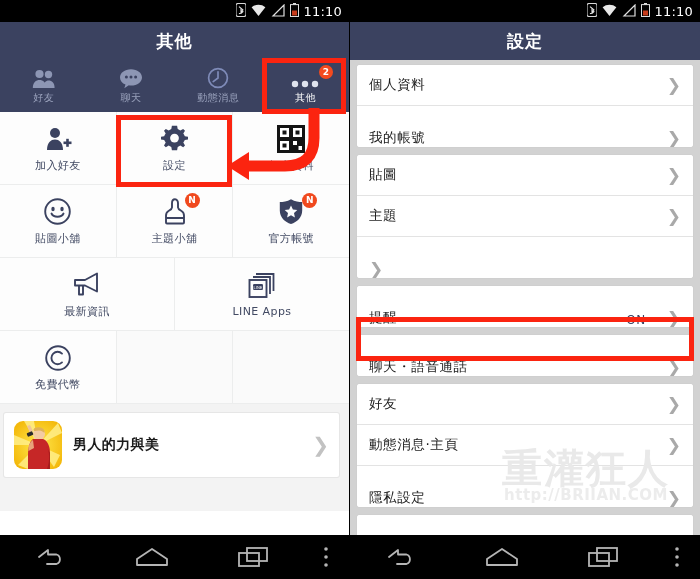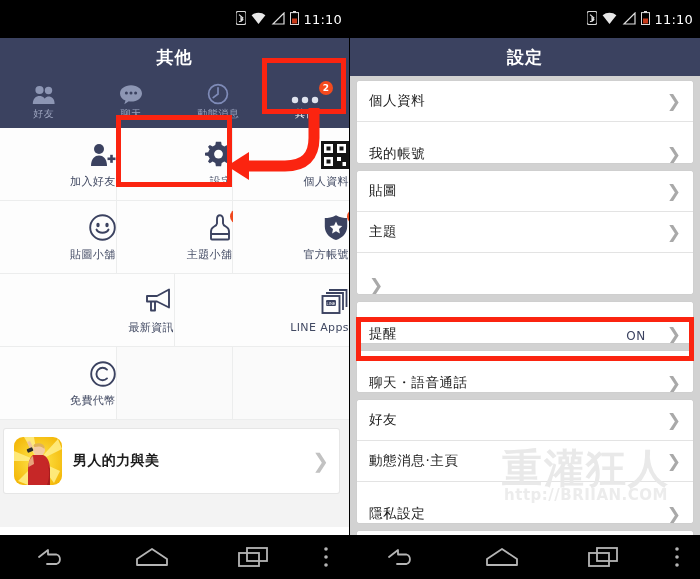--- a/index.html
+++ b/index.html
@@ -8,21 +8,21 @@
     background: #ffffff;
     font-family: "DejaVu Sans", "Liberation Sans", sans-serif;
     overflow: hidden;
   }
   .screens { display: flex; width: 700px; height: 579px; }
   .phone { width: 350px; height: 579px; position: relative; background: #fff; overflow: hidden; }
   .phone.left { border-right: 1px solid #000; }
 
   
   .statusbar {
-    height: 38px; background: #000; display: flex; align-items: center;
+    height: 22px; background: #000; display: flex; align-items: center;
     justify-content: flex-end; padding-right: 7px; gap: 5px; position: relative; z-index: 5;
   }
   .sb-icons { display: flex; align-items: center; gap: 5px; }
   .sb-time { color: #fff; font-size: 13px; letter-spacing: .2px; font-family: "DejaVu Sans", sans-serif; }
 
   
   .appbar {
     height: 38px; background: #3b4260; display: flex; align-items: center; justify-content: center;
   }
   .appbar-title { color: #fff; font-size: 17px; font-weight: bold; letter-spacing: 1px; }
@@ -38,21 +38,21 @@
     position: absolute; top: 5px; right: 16px;
     background: #f44a1e; color: #fff; font-size: 9px; font-weight: bold;
     min-width: 14px; height: 14px; border-radius: 7px; display: flex;
     align-items: center; justify-content: center; padding: 0 3px;
   }
 
   
   .grid { background: #fafafa; }
   .grid-row { display: flex; height: 73px; border-bottom: 1px solid #eceded; }
   .grid-cell {
-    flex: 1; display: flex; flex-direction: column; align-items: flex-end;
+    flex: 1; display: flex; flex-direction: column; align-items: center;
     justify-content: center; gap: 4px; position: relative;
     border-right: 1px solid #eceded; background: #fdfdfd;
   }
   .grid-cell:last-child { border-right: none; }
   .grid-cell.empty { background: #fafafa; }
   .cell-ico { height: 30px; display: flex; align-items: center; justify-content: center; position: relative; }
   .cell-label { font-size: 11px; color: #424a63; letter-spacing: .4px; }
   .n-badge {
     position: absolute; top: -4px; right: -13px; width: 15px; height: 15px;
     border-radius: 50%; background: #f0491e; color: #fff; font-size: 9px;

